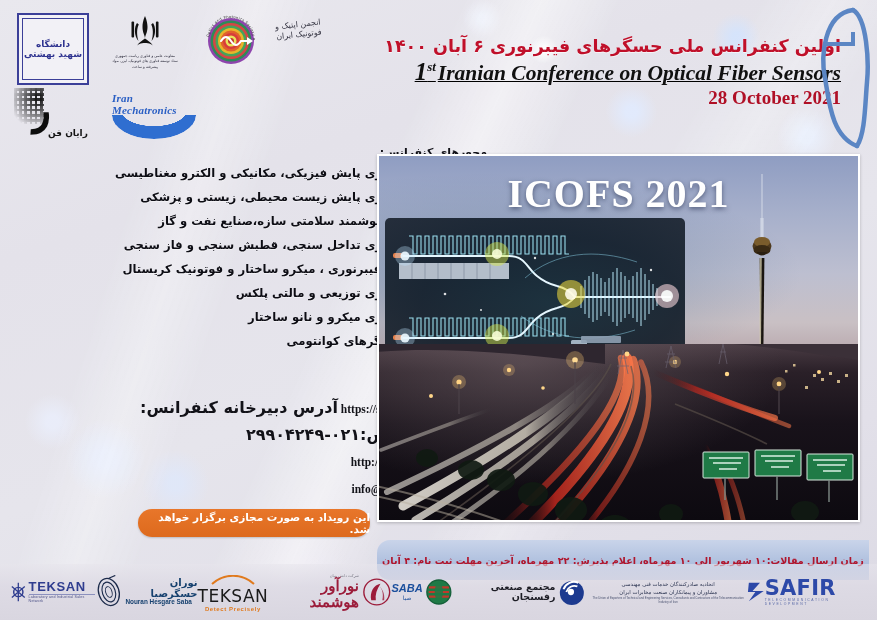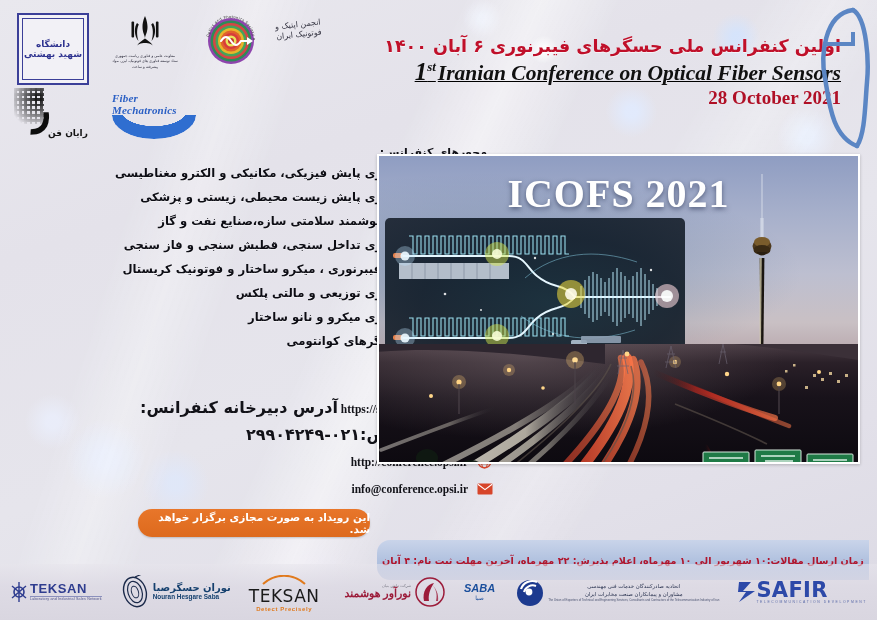--- a/index.html
+++ b/index.html
@@ -205,21 +205,21 @@
     background:linear-gradient(180deg,#e8762a 0%, #dd6a1d 100%);
     border-radius:16px;
     display:flex; align-items:center; justify-content:center;
     color:#ffffff; font-family:"DejaVu Sans", sans-serif;
     font-size:10.5px; font-weight:bold; direction:rtl;
     box-shadow:0 1px 2px rgba(0,0,0,.18);
   }
 
   
   #main-visual {
-    position:absolute; left:377px; top:154px; width:483px; height:310px;
+    position:absolute; left:377px; top:154px; width:483px; height:368px;
     border:2px solid #ffffff;
     overflow:hidden;
     background:linear-gradient(180deg,#9aa6c8 0%, #b9bfd4 22%, #c6c2cd 40%, #6e6473 58%, #221c22 78%, #110d12 100%);
     box-shadow:0 1px 3px rgba(0,0,0,.22);
   }
   
   #visual-sky {
     position:absolute; left:0; top:0; right:0; height:196px;
     background:
       radial-gradient(ellipse at 22% 60%, rgba(86,116,150,.55) 0%, rgba(86,116,150,0) 60%),
@@ -275,21 +275,21 @@
 
   #sp-labinet .lb-main { font-size:13px; font-weight:bold; color:#2f3d8f; letter-spacing:.6px; }
   #sp-labinet .lb-sub  { font-size:3.6px; color:#4a4f86; letter-spacing:.2px; border-top:1px solid #8b90bd; padding-top:1px; }
 
   #sp-nouran .nr-fa { font-size:10px; font-weight:bold; color:#15406e; direction:rtl; font-family:"DejaVu Sans", sans-serif; }
   #sp-nouran .nr-en { font-size:6.4px; font-weight:bold; color:#15406e; }
 
   #sp-teksan .tk-main { font-size:17px; font-weight:normal; color:#1a1a1a; letter-spacing:.5px; font-family:"DejaVu Sans", sans-serif; }
   #sp-teksan .tk-sub  { font-size:6px; font-weight:bold; color:#e07a1e; letter-spacing:.6px; }
 
-  #sp-noor .nv-fa { font-size:11px; font-weight:bold; color:#9c1c3a; direction:rtl; font-family:Liberation Serif, serif;margin-left:7px; }
+  #sp-noor .nv-fa { font-size:15px; font-weight:bold; color:#9c1c3a; direction:rtl; font-family:Liberation Sans, sans-serif;margin-left:7px; }
   #sp-noor .nv-sub { font-size:3.8px; color:#7a7a86; direction:rtl; font-family:"DejaVu Sans", sans-serif; }
 
   #sp-saba .sb-en { font-size:11px; font-weight:bold; color:#1b4f9c; font-style:italic; }
   #sp-saba .sb-fa { font-size:6px; color:#1b4f9c; direction:rtl; font-family:"DejaVu Sans", sans-serif; }
 
   #sp-rafsanjan .rf-fa { font-size:9.5px; font-weight:bold; color:#1c1c24; direction:rtl; font-family:"DejaVu Sans", sans-serif; }
 
   #sp-union .un-fa { font-size:5.4px; color:#2a3350; direction:rtl; font-family:"DejaVu Sans", sans-serif; line-height:1.5; }
   #sp-union .un-en { font-size:2.9px; color:#4a5270; line-height:1.4; }
 
@@ -353,21 +353,21 @@
       <div class="calli">انجمن اپتیک و فوتونیک ایران</div>
     </div>
 
     <div class="logo" id="logo-rayan">
       <div class="dots"></div>
       <div class="swoosh">ر</div>
       <div class="cap">رایان فن</div>
     </div>
 
     <div class="logo" id="logo-kish">
-      <div class="kt">Fiber Mechatronics</div>
+      <div class="kt">Iran Mechatronics</div>
       <div class="kbowl"></div>
     </div>
   </div>
 
   <div id="header-titles">
     <div id="title-fa">اولین کنفرانس ملی حسگرهای فیبرنوری ۶ آبان ۱۴۰۰</div>
     <div id="title-en-row">
       <span id="title-en-ord"><span>1</span><sup>st</sup></span><span id="title-en">Iranian Conference on Optical Fiber Sensors</span>
     </div>
     <div id="title-date">28 October 2021</div>
@@ -719,20 +719,33 @@
       </svg>
     </div>
 
     <div class="sp" id="sp-saba">
       <div class="sp-txt" style="text-align:center; margin-right:2px">
         <div class="sb-en">SABA</div>
         <div class="sb-fa">صبا</div>
       </div>
     </div>
 
+    <div class="sp" id="sp-rafsanjan">
+      <svg width="30" height="30" viewBox="0 0 30 30">
+        <circle cx="15" cy="15" r="13" fill="#1f7a46"></circle>
+        <g stroke="#c0392b" stroke-width="2.2" fill="none">
+          <path d="M4 10 H26 M4 15 H26 M4 20 H26"></path>
+        </g>
+        <path d="M15 3 C9 9 9 21 15 27 C21 21 21 9 15 3 Z" fill="#1f7a46" opacity=".85"></path>
+        <circle cx="15" cy="15" r="13" fill="none" stroke="#15603a" stroke-width="1.4"></circle>
+      </svg>
+      <div class="sp-txt" style="margin-right:3px; text-align:right">
+        <div class="rf-fa">مجتمع صنعتی رفسنجان</div>
+      </div>
+    </div>
 
     <div class="sp" id="sp-union">
       <svg width="30" height="30" viewBox="0 0 30 30">
         <circle cx="15" cy="16" r="13" fill="#1c3a8f"></circle>
         <path d="M6 12 A12 12 0 0 1 22 5" fill="none" stroke="#ffffff" stroke-width="2.2"></path>
         <path d="M9 15 A9 9 0 0 1 21 9" fill="none" stroke="#ffffff" stroke-width="2"></path>
         <circle cx="14" cy="15" r="3.4" fill="#ffffff"></circle>
       </svg>
       <div class="sp-txt" style="margin-left:3px; text-align:center">
         <div class="un-fa" style="white-space:pre-line">اتحادیه صادرکنندگان خدمات فنی مهندسی

